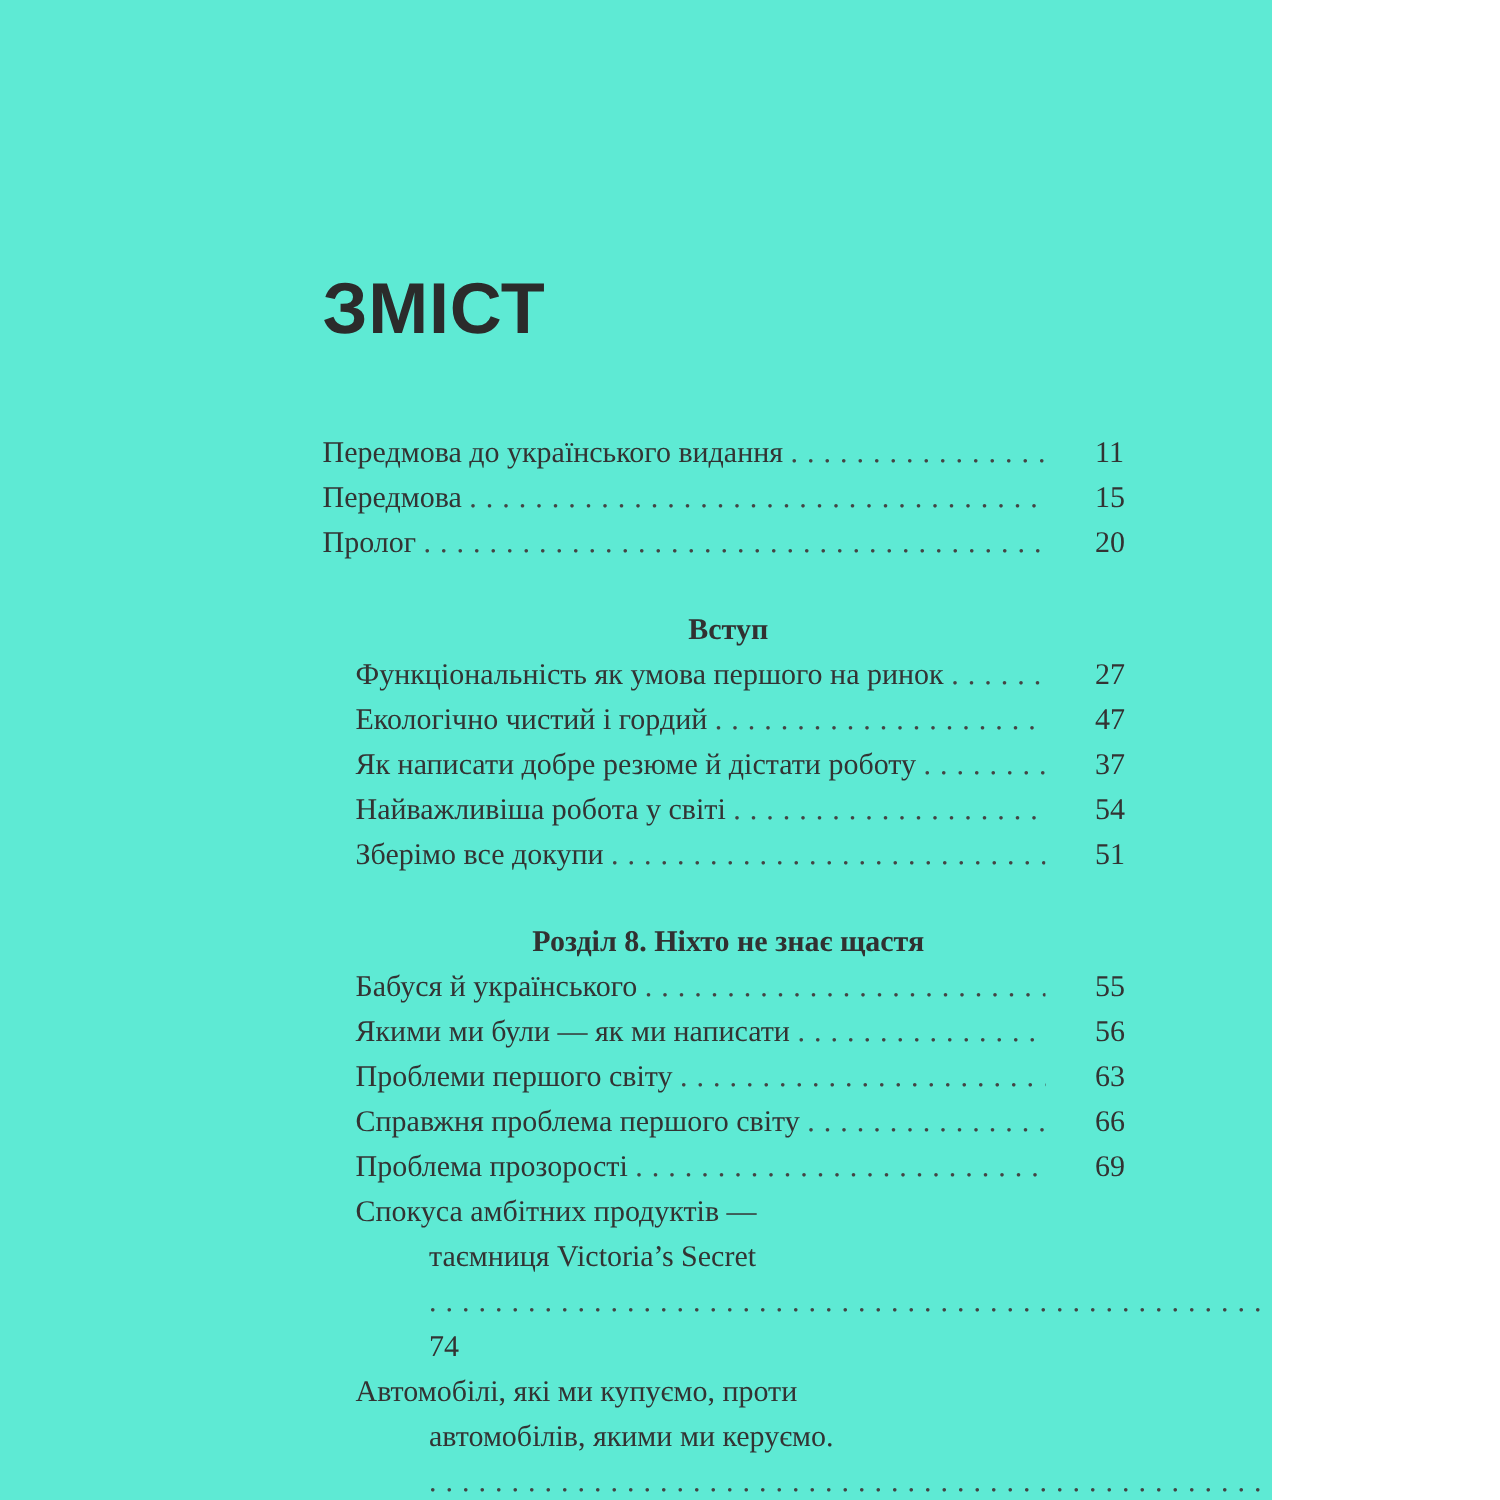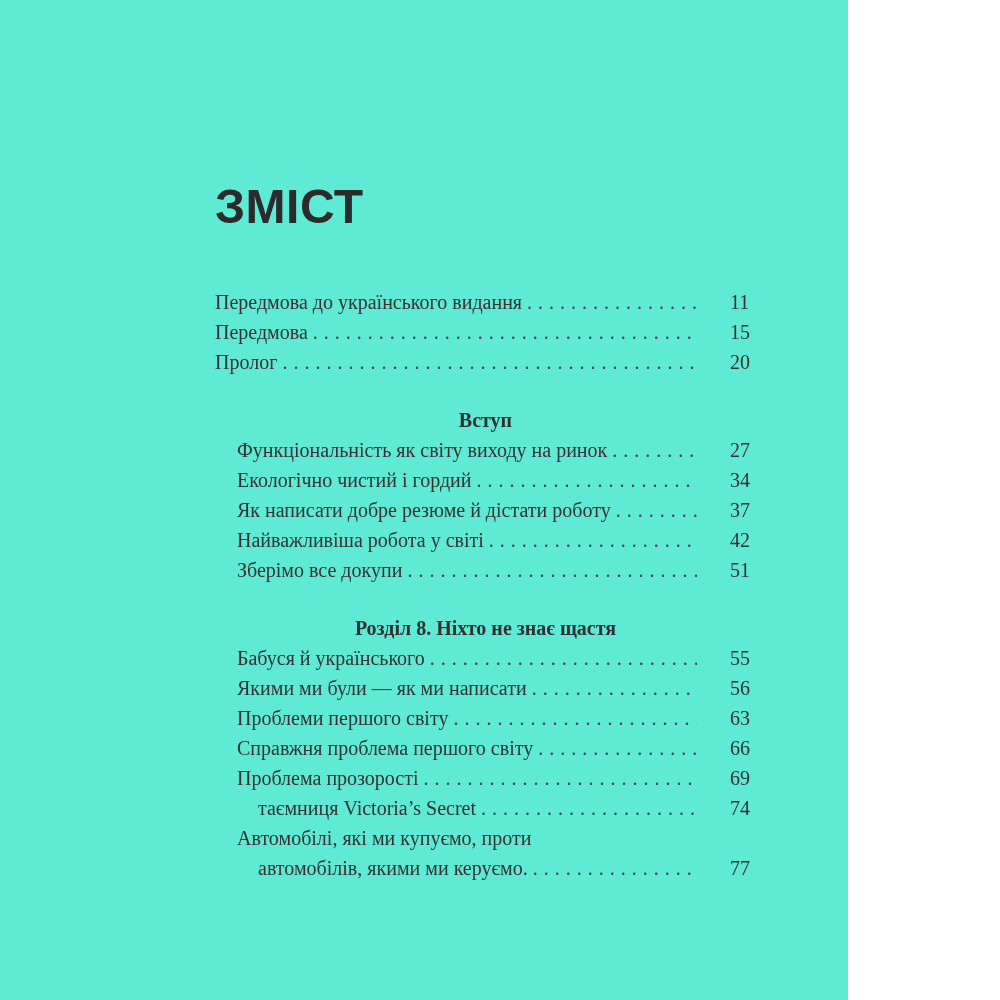--- a/index.html
+++ b/index.html
@@ -55,21 +55,21 @@
     content: ". . . . . . . . . . . . . . . . . . . . . . . . . . . . . . . . . . . . . . . . . . . . . . . . . . . . . . . .";
     letter-spacing: 0.5px;
   }
   .row .pg {
     flex: 0 0 auto;
     min-width: 26px;
     text-align: left;
     margin-left: 28px;
   }
   .row.indent-1 { padding-left: 22px; }
-  .row.indent-2 { padding-left: 43px; }
+  .row.indent-2 { padding-left: 43px; flex-direction: column; }
   .section { margin-top: 28px; }
   .section-heading {
     font-weight: 700;
     color: #313131;
     justify-content: center;
   }
 </style>
 </head>
 <body>
 
@@ -94,38 +94,38 @@
         <span class="lbl">Пролог</span>
         <span class="dots"></span>
         <span class="pg">20</span>
       </div>
 
       <div class="section">
         <div class="row section-heading">
           <span class="lbl">Вступ</span>
         </div>
         <div class="row indent-1">
-          <span class="lbl">Функціональність як світу виходу на ринок</span>
+          <span class="lbl">Функціональність як умова першого на ринок</span>
           <span class="dots"></span>
           <span class="pg">27</span>
         </div>
         <div class="row indent-1">
           <span class="lbl">Екологічно чистий і гордий</span>
           <span class="dots"></span>
-          <span class="pg">34</span>
+          <span class="pg">47</span>
         </div>
         <div class="row indent-1">
           <span class="lbl">Як написати добре резюме й дістати роботу</span>
           <span class="dots"></span>
           <span class="pg">37</span>
         </div>
         <div class="row indent-1">
           <span class="lbl">Найважливіша робота у світі</span>
           <span class="dots"></span>
-          <span class="pg">42</span>
+          <span class="pg">54</span>
         </div>
         <div class="row indent-1">
           <span class="lbl">Зберімо все докупи</span>
           <span class="dots"></span>
           <span class="pg">51</span>
         </div>
       </div>
 
       <div class="section">
         <div class="row section-heading">
@@ -150,20 +150,24 @@
           <span class="lbl">Справжня проблема першого світу</span>
           <span class="dots"></span>
           <span class="pg">66</span>
         </div>
         <div class="row indent-1">
           <span class="lbl">Проблема прозорості</span>
           <span class="dots"></span>
           <span class="pg">69</span>
         </div>
 
+        <div class="row indent-1 nolead">
+          <span class="lbl">Спокуса амбітних продуктів —</span>
+
+        </div>
         <div class="row indent-2">
           <span class="lbl">таємниця Victoria’s Secret</span>
           <span class="dots"></span>
           <span class="pg">74</span>
         </div>
 
         <div class="row indent-1 nolead">
           <span class="lbl">Автомобілі, які ми купуємо, проти</span>
 
         </div>

